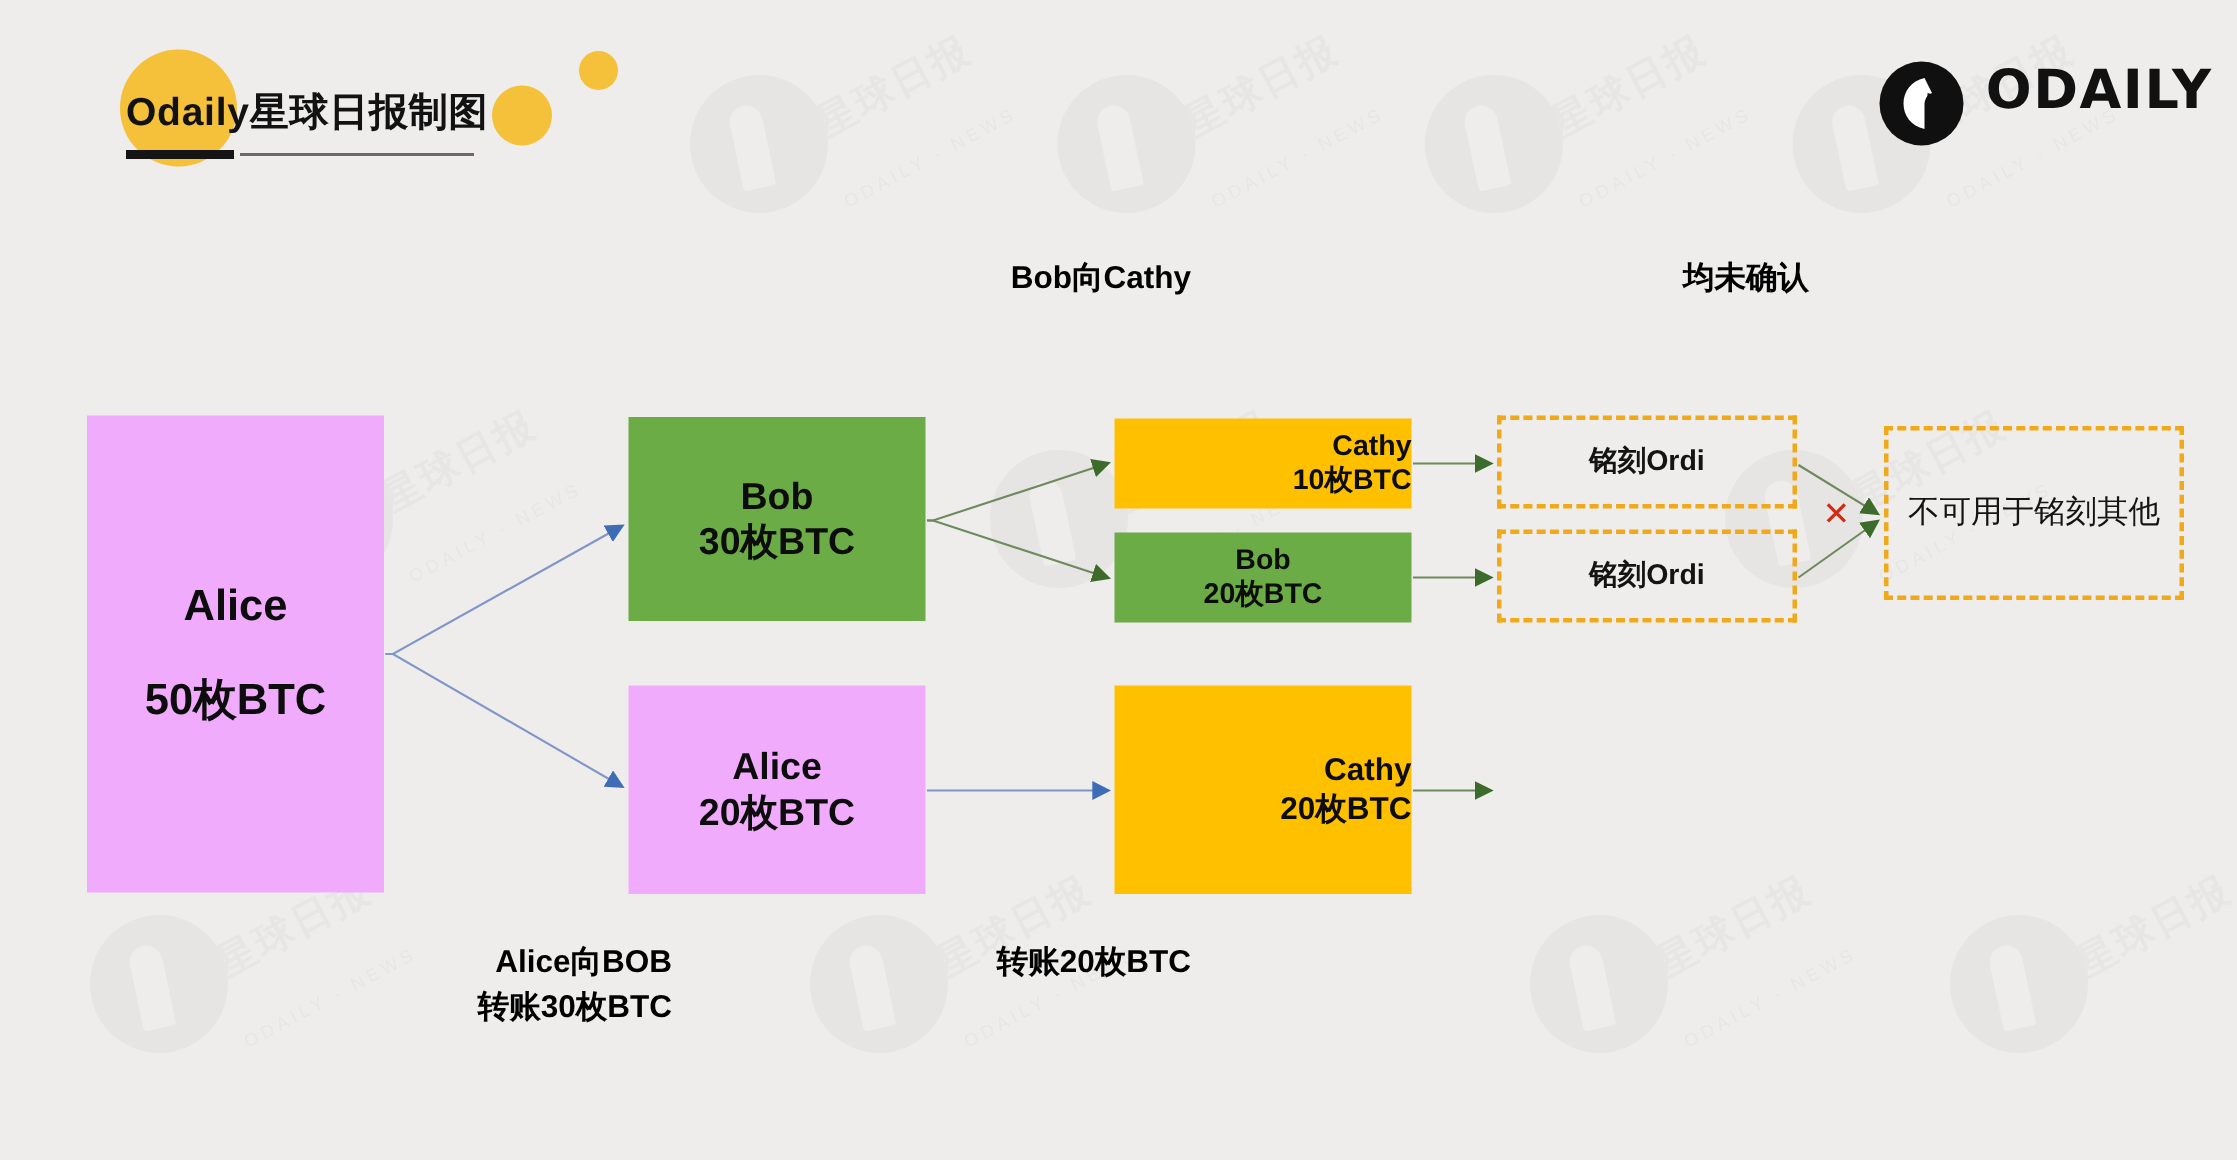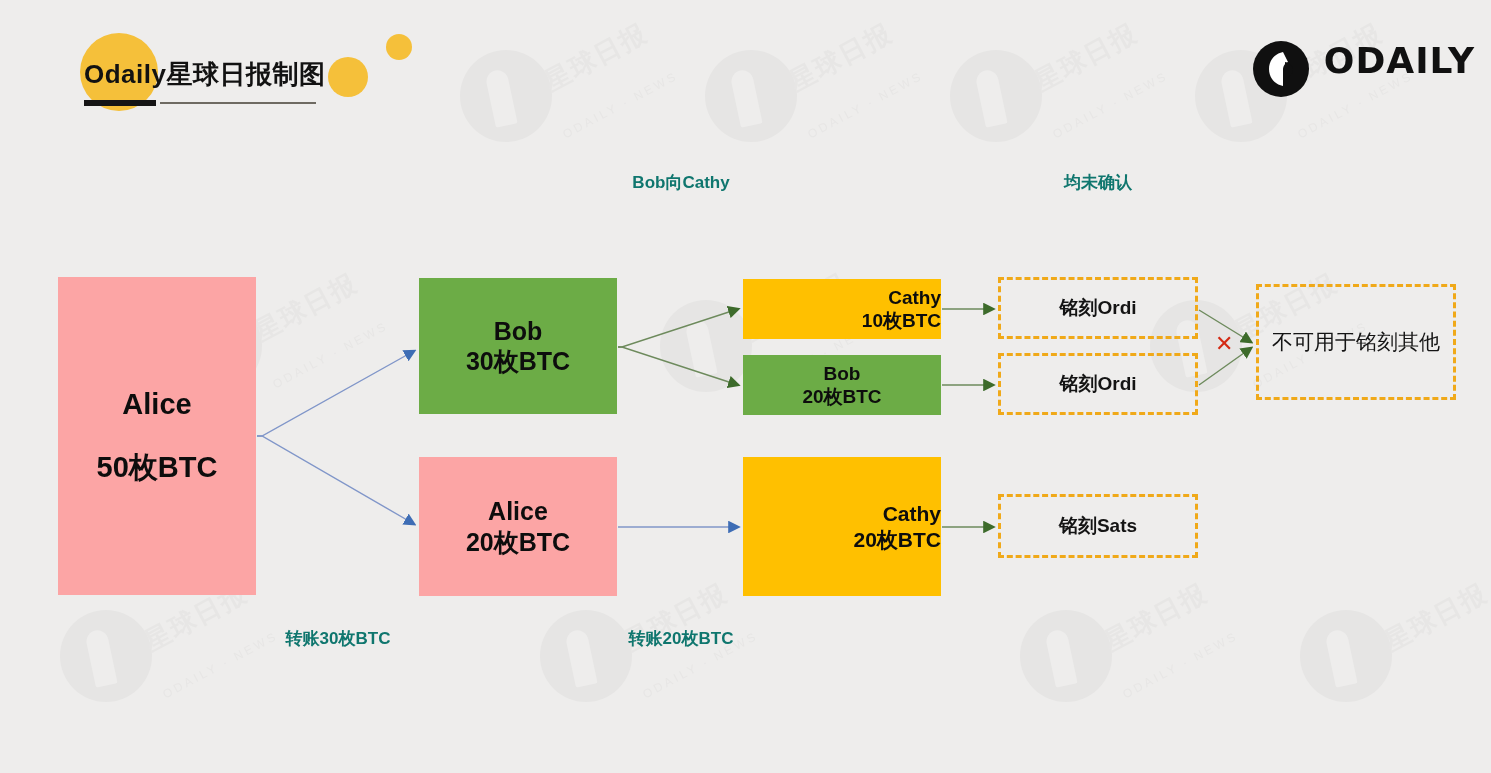--- a/index.html
+++ b/index.html
@@ -169,21 +169,21 @@
     display: flex;
     flex-direction: column;
     align-items: center;
     justify-content: center;
     color: #0d0d0d;
     font-weight: 700;
     line-height: 1.22;
     z-index: 4;
     text-align: center;
   }
-  .node.blue   { background: #fca5a5; }
+  .node.blue   { background: #f0abfc; }
   .node.green  { background: #6cac46; }
   .node.yellow { background: #ffc000; align-items: flex-end; }
 
   .node.dashed {
     background: transparent;
     border: 3px dashed #f0a919;
     color: #141414;
   }
 
   .node .ln1 { display: block; }
@@ -198,24 +198,24 @@
   #node-bob20        { left: 743px;  top: 355px; width: 198px; height: 60px;  font-size: 19px; }
   #node-cathy20      { left: 743px;  top: 457px; width: 198px; height: 139px; font-size: 21px; }
   #node-ordi1        { left: 998px;  top: 277px; width: 200px; height: 62px;  font-size: 19px; font-weight: 700; }
   #node-ordi2        { left: 998px;  top: 353px; width: 200px; height: 62px;  font-size: 19px; font-weight: 700; }
   #node-sats         { left: 998px;  top: 494px; width: 200px; height: 64px;  font-size: 19px; font-weight: 700; }
   #node-notavail     { left: 1256px; top: 284px; width: 200px; height: 116px; font-size: 21px; font-weight: 400; }
 
   
   .caption {
     position: absolute;
-    text-align: center;
+    text-align: right;
     font-weight: 700;
-    color: #0f766e;
-    font-size: 17px;
+    color: #000000;
+    font-size: 21px;
     line-height: 1.42;
     z-index: 4;
     white-space: nowrap;
   }
   #cap-bob-cathy  { left: 568px;  top: 171px; width: 226px; }
   #cap-spend-btc  { left: 990px;  top: 171px; width: 216px; }
   #cap-alice-bob  { left: 228px;  top: 627px; width: 220px; }
   #cap-alice-cathy{ left: 568px;  top: 627px; width: 226px; }
 
   .red-x {
@@ -373,39 +373,37 @@
     </div>
 
     <div class="node dashed" id="node-ordi1">
       <span>铭刻Ordi</span>
     </div>
 
     <div class="node dashed" id="node-ordi2">
       <span>铭刻Ordi</span>
     </div>
 
-    <div class="node dashed" id="node-sats">
-      <span>铭刻Sats</span>
-    </div>
 
     <div class="node dashed" id="node-notavail">
       <span>不可用于铭刻其他</span>
     </div>
 
     <div class="red-x">✕</div>
 
     <div class="caption" id="cap-bob-cathy">
       <div>Bob向Cathy</div>
     </div>
 
     <div class="caption" id="cap-spend-btc">
       <div>均未确认</div>
     </div>
 
     <div class="caption" id="cap-alice-bob">
+      <div>Alice向BOB</div>
       <div>转账30枚BTC</div>
     </div>
 
     <div class="caption" id="cap-alice-cathy">
       <div>转账20枚BTC</div>
     </div>
 
   </div>
 </div>
 

